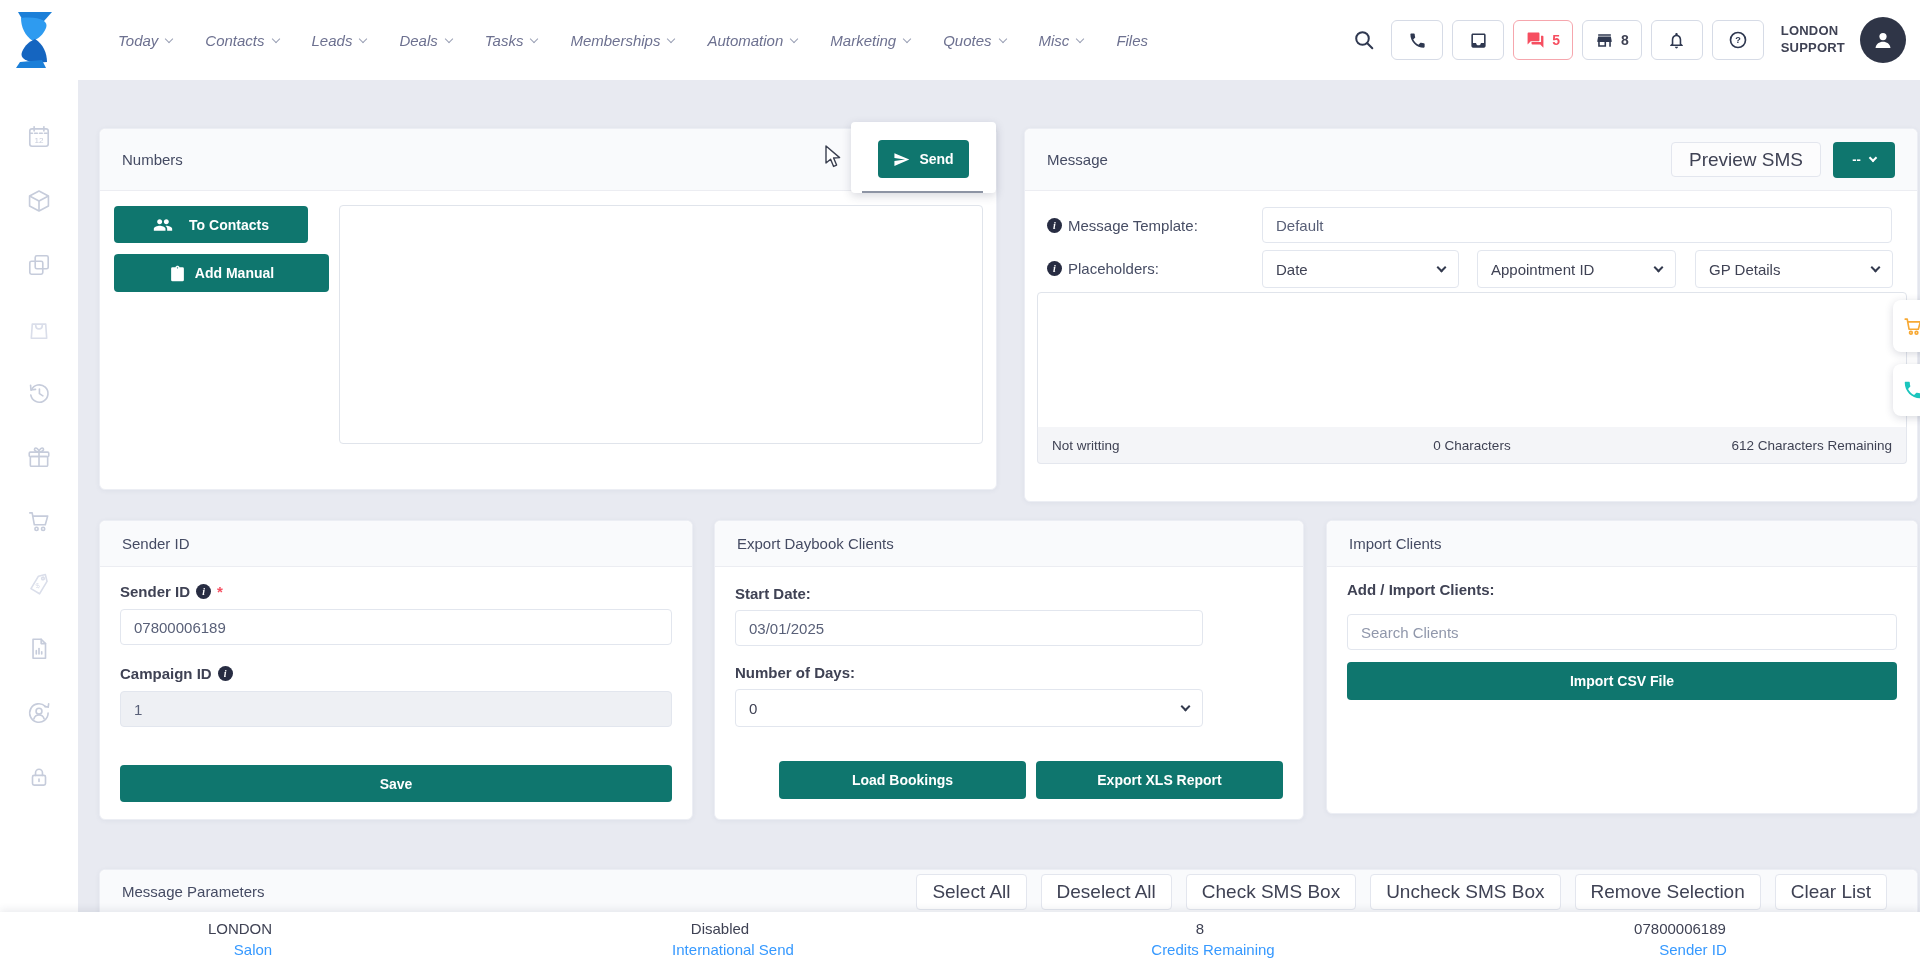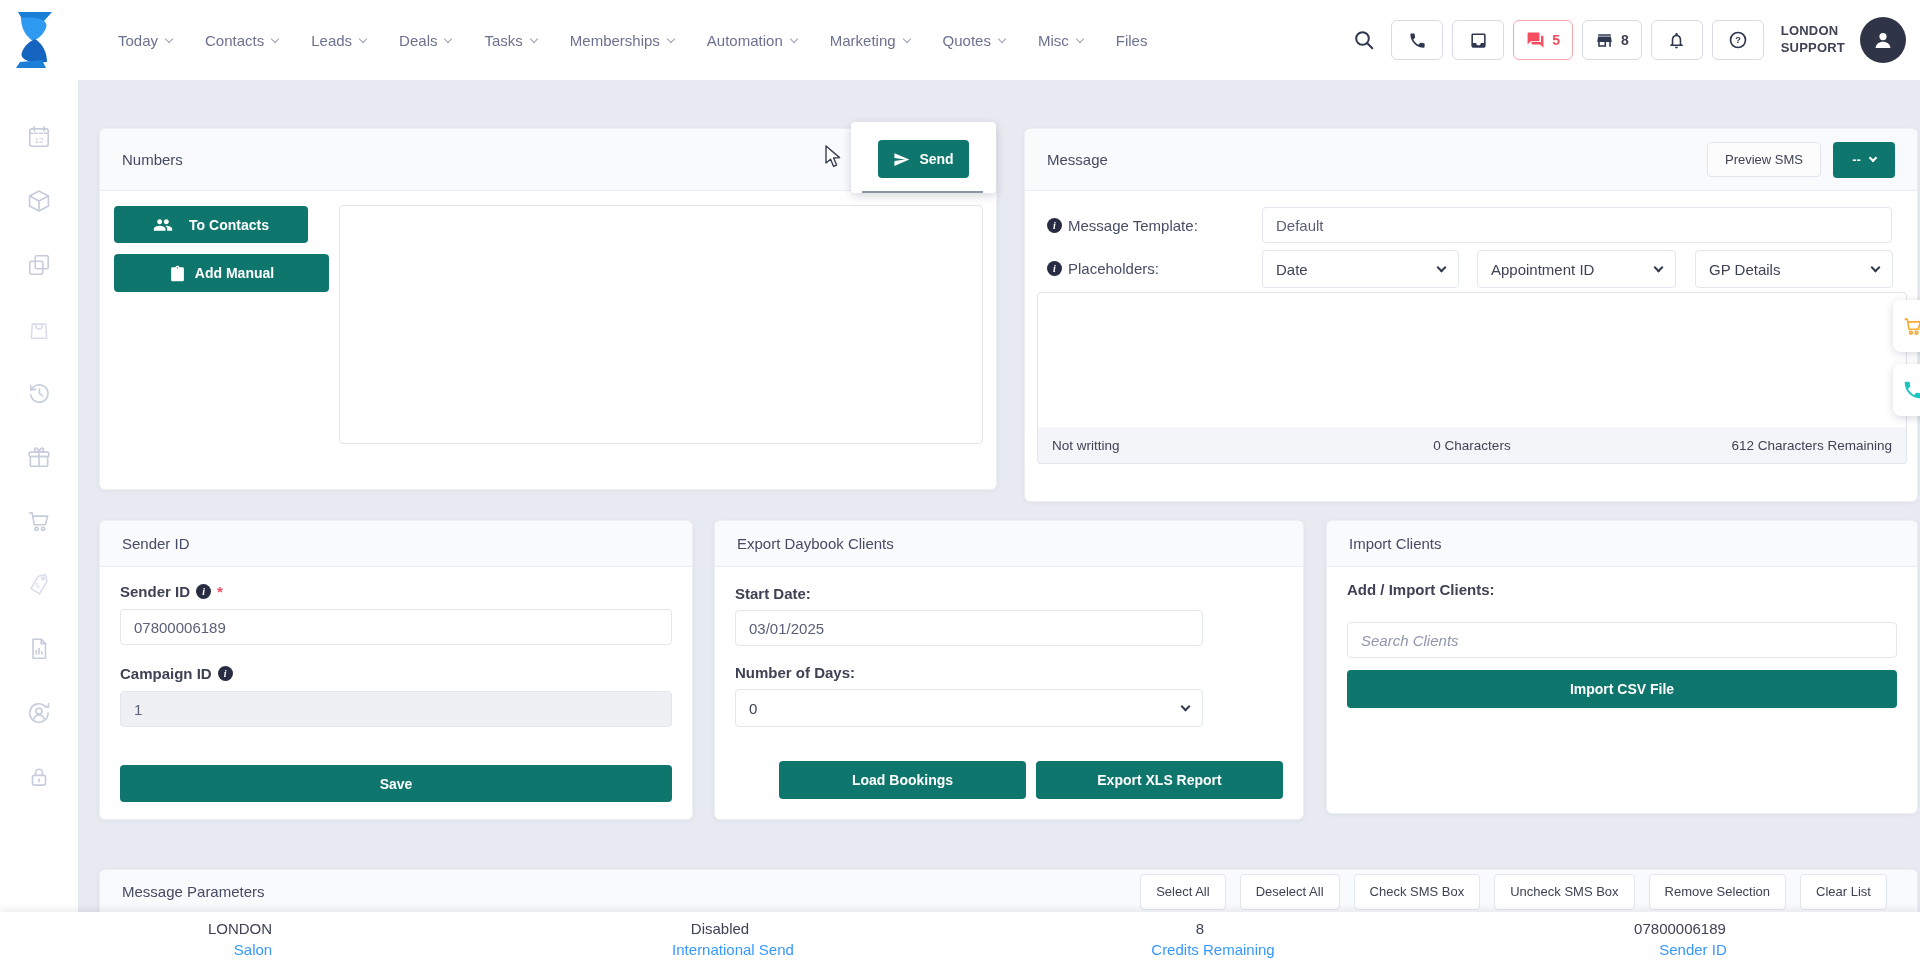--- a/index.html
+++ b/index.html
@@ -3,21 +3,21 @@
 <meta charset="utf-8">
 <style>
   * { margin:0; padding:0; box-sizing:border-box; }
   html,body { width:1920px; height:969px; overflow:hidden; }
   body { position:relative; font-family:"Liberation Sans", sans-serif; background:#e8eaf1; color:#3f4254; }
 
   
   .navbar { position:absolute; left:0; top:0; width:1920px; height:80px; background:#fff; z-index:20; }
   .logo { position:absolute; left:13px; top:10px; }
   .nav-menu { position:absolute; left:118px; top:0; height:80px; display:flex; align-items:center; gap:33px; }
-  .nav-item { display:flex; align-items:center; gap:8px; font-size:15px; color:#6d7190; cursor:pointer; white-space:nowrap; }
+  .nav-item { display:flex; align-items:center; gap:8px; font-size:15px; color:#6d7190; cursor:pointer; white-space:nowrap;font-style:italic; }
   .caret { display:inline-block; width:6px; height:6px; border-right:1.6px solid #9aa0b5; border-bottom:1.6px solid #9aa0b5; transform:rotate(45deg); margin-top:-3px; }
   .nav-right { position:absolute; right:14px; top:0; height:80px; display:flex; align-items:center; gap:9px; }
   .icon-btn { height:40px; min-width:52px; padding:0 12px; background:#fff; border:1px solid #d6dbe6; border-radius:6px; display:flex; align-items:center; justify-content:center; gap:7px; cursor:pointer; }
   .icon-btn.red { border-color:#f6a6ad; color:#f64e60; font-size:14px; font-weight:bold; }
   .icon-btn .cnt { font-size:14px; color:#3f4254; font-weight:bold; }
   .icon-btn.red .cnt { color:#f64e60; }
   .support-label { font-size:13px; font-weight:bold; color:#3f4254; line-height:1.3; letter-spacing:.2px; margin:0 6px 0 8px; }
   .avatar { width:46px; height:46px; border-radius:50%; background:#2f3547; display:flex; align-items:center; justify-content:center; cursor:pointer; }
 
   
@@ -27,21 +27,21 @@
 
   
   .main-bg { position:absolute; left:78px; top:80px; width:1842px; height:889px; background:#e8eaf1; }
 
   
   .card { position:absolute; background:#fff; border:1px solid #eceef4; border-radius:6px; box-shadow:0 1px 5px rgba(59,66,102,.06); }
   .card-header { display:flex; align-items:center; padding:0 22px; background:#f9fafc; border-bottom:1px solid #ecedf2; border-radius:6px 6px 0 0; }
   .card-title { font-size:15px; color:#454b63; }
 
   .btn { border:none; border-radius:4px; background:#0f766e; color:#fff; font-size:14px; font-weight:bold; font-family:"Liberation Sans",sans-serif; display:flex; align-items:center; justify-content:center; gap:9px; cursor:pointer; }
-  .btn-light { background:#fff; border:1px solid #e3e6ee; border-radius:4px; color:#3f4254; font-size:13px; font-family:"Liberation Sans",sans-serif; display:flex; align-items:center; justify-content:center; cursor:pointer; }
+  .btn-light { background:#fff; border:1px solid #e3e6ee; border-radius:4px; color:#3f4254; font-size:19px; font-family:"Liberation Sans",sans-serif; display:flex; align-items:center; justify-content:center; cursor:pointer; }
 
   .field-label { display:flex; align-items:center; gap:6px; font-size:15px; font-weight:bold; color:#3f4254; }
   .field-label.normal { font-weight:normal; color:#474d64; }
   .info-ic { width:15px; height:15px; border-radius:50%; background:#272c42; color:#fff; display:inline-flex; align-items:center; justify-content:center; font:italic bold 10px "Liberation Serif",serif; }
   .info-ic::after { content:"i"; }
   .req { color:#f64e60; font-size:15px; }
 
   .tinput { width:100%; height:36px; border:1px solid #e2e6ee; border-radius:4px; padding:0 13px; font-size:15px; color:#596078; background:#fff; font-family:"Liberation Sans",sans-serif; }
   .tinput::placeholder { color:#9097ab; }
   .tinput.dis { background:#eef0f4; }
@@ -87,21 +87,21 @@
   .card-body { padding:0 20px; }
   #sender-card .field-label { margin-top:16px; }
   #sender-card .tinput { margin-top:9px; }
   #btn-save { width:100%; height:37px; margin-top:38px; }
   #export-card .field-label { margin-top:18px; }
   #export-card .tinput, #export-card .fake-select { margin-top:8px; }
   #export-card .short { width:468px; }
   .btn-row { display:flex; gap:10px; margin-top:34px;margin-left:44px; }
   #btn-load, #btn-xls { flex:1; height:38px; }
   #import-card .field-label { margin-top:14px; }
-  #import-card .tinput { margin-top:24px;font-style:italic; }
+  #import-card .tinput { margin-top:16px; }
   #btn-import { width:100%; height:38px; margin-top:12px; }
 
   
   #params-card { left:99px; top:869px; width:1819px; height:95px; }
   #params-card .card-header { height:44px; justify-content:space-between; padding-right:30px; }
   .param-btns { display:flex; gap:14px; }
   .param-btns .btn-light { height:36px; padding:0 15px; background:#fff; }
   #stats-bar { position:absolute; left:0; top:912px; width:1920px; height:57px; background:#fff; box-shadow:0 -2px 8px rgba(40,45,80,.10); display:flex; z-index:18; }
   .stat { flex:1; display:flex; flex-direction:column; align-items:center; padding-top:8px; gap:4px; }
   .stat .val { font-size:15px; color:#3f4254; }

